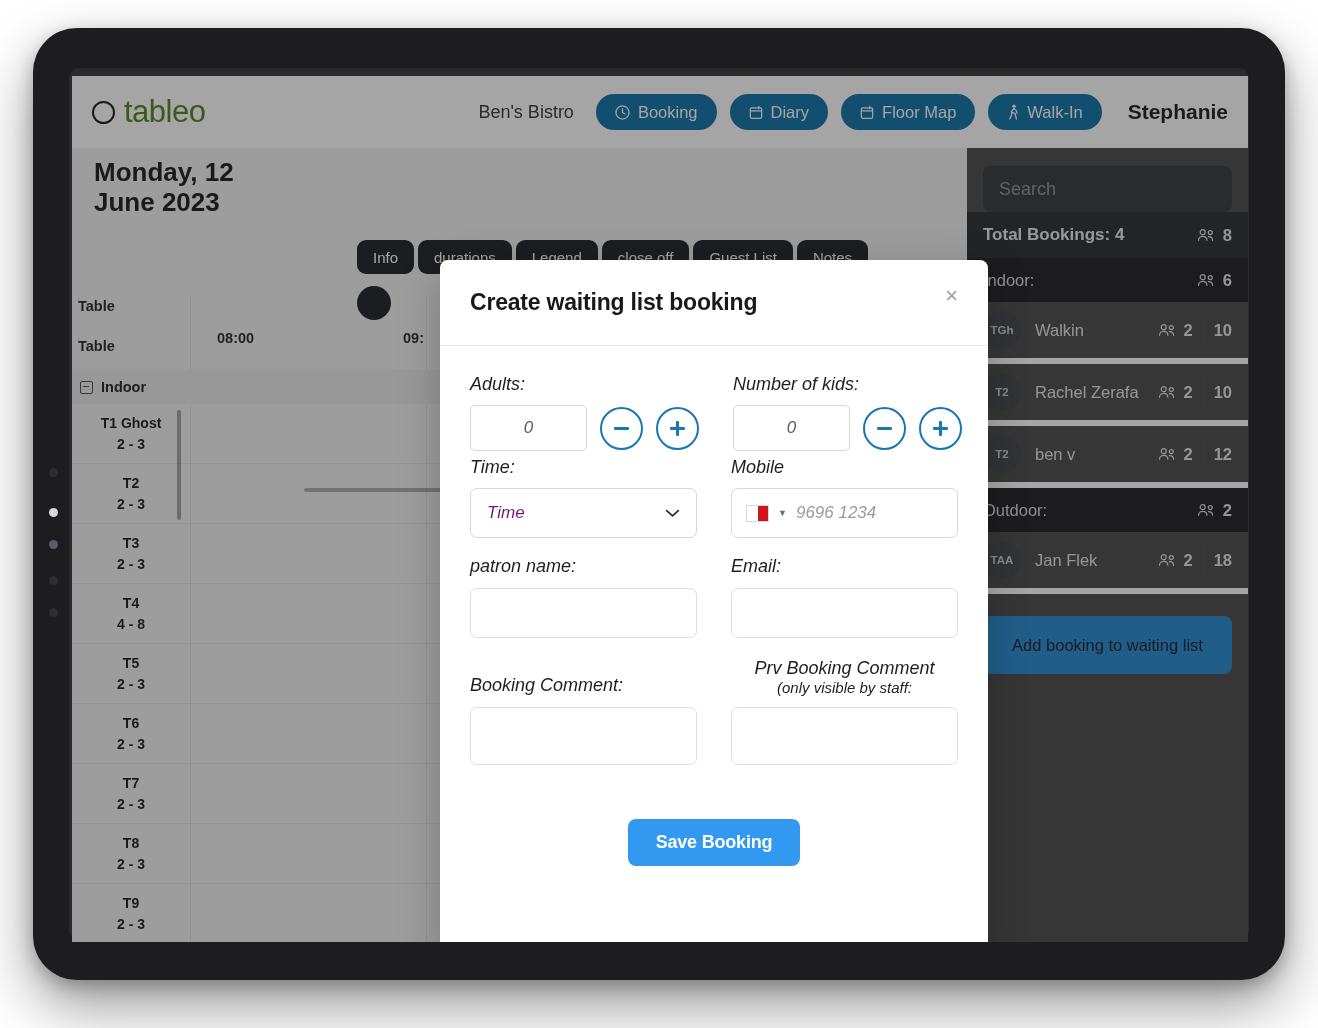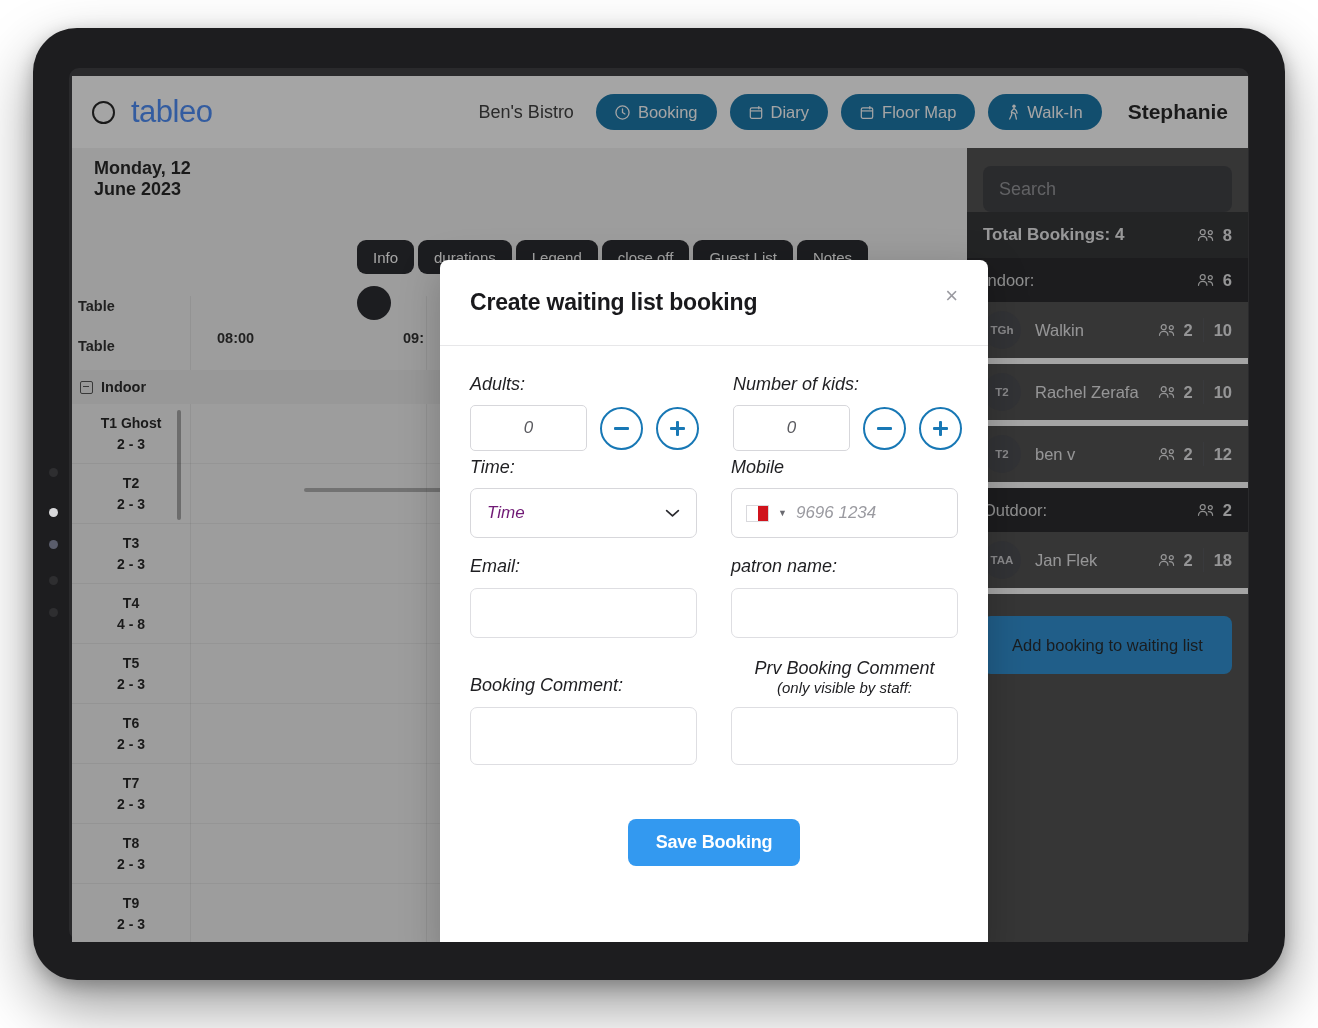--- a/index.html
+++ b/index.html
@@ -63,23 +63,23 @@
     position: absolute;
     left: 0; top: 0;
     width: 1176px; height: 72px;
     background: #ffffff;
     display: flex;
     align-items: center;
     z-index: 5;
   }
   #logo {
     margin-left: 20px;
-    display: flex; align-items: center; gap: 16px;
+    display: flex; align-items: center; gap: 9px;
     font-size: 31px; font-weight: 400; letter-spacing: -0.5px;
-    color: #3b82f6;
+    color: #4d7c0f;
   }
   #logo .ring {
     width: 19px; height: 19px;
     border: 2.2px solid #111;
     border-radius: 50%;
     display: inline-block;
   }
   #venue-name {
     margin-left: auto;
     font-size: 18px;
@@ -110,21 +110,21 @@
   
   #mainpane {
     position: absolute;
     left: 0; top: 72px;
     width: 895px; height: 794px;
     background: #f1f1f1;
     overflow: hidden;
   }
   #datehead {
     position: absolute; left: 22px; top: 10px;
-    font-size: 18px; font-weight: 700; line-height: 1.15;
+    font-size: 26px; font-weight: 700; line-height: 1.15;
     color: #111;
     width: 180px;
   }
   #toolbar {
     position: absolute; left: 285px; top: 92px;
     display: flex; gap: 4px; flex-wrap: wrap;
     width: 560px;
   }
   .tbtn {
     background: #14151a; color: #fff;
@@ -749,25 +749,25 @@
                   <span class="r"></span>
               </span>
               <span class="caret2">▼</span>
               <span class="ph">9696 1234</span>
             </div>
           </div>
         </div>
 
         <div class="grid2" style="margin-top:16px;">
           <div class="fld">
-            <label class="lbl">Email:</label>
+            <label class="lbl">patron name:</label>
             <div class="inputbox"></div>
           </div>
           <div class="fld">
-            <label class="lbl">patron name:</label>
+            <label class="lbl">Email:</label>
             <div class="inputbox"></div>
           </div>
         </div>
 
         <div class="grid2" style="margin-top:18px; align-items:end;">
           <div class="fld">
             <label class="lbl">Booking Comment:</label>
             <div class="textarea"></div>
           </div>
           <div class="fld">

